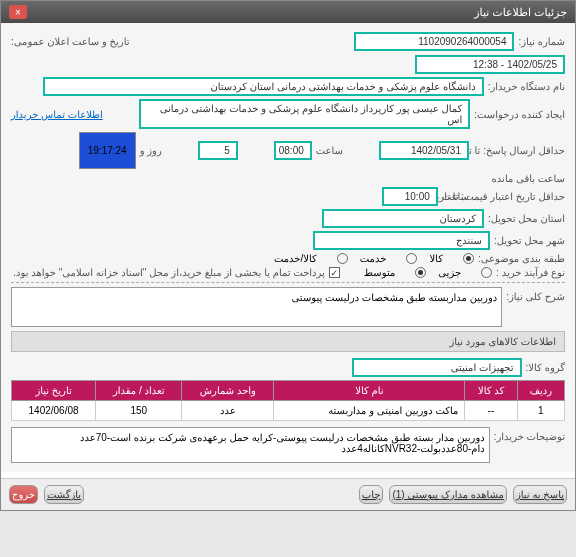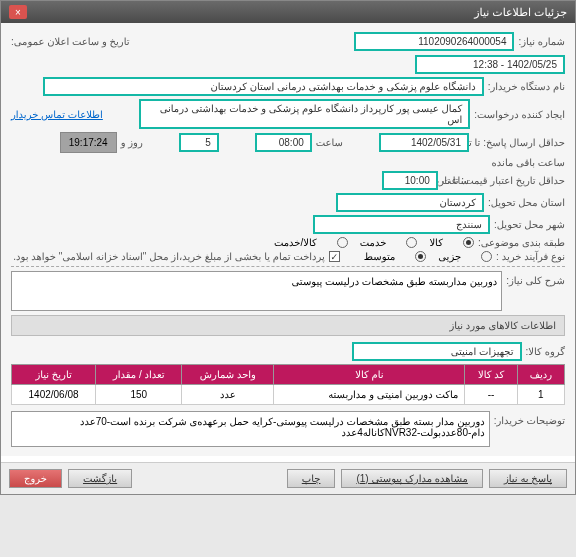--- a/index.html
+++ b/index.html
@@ -5,34 +5,34 @@
 * { box-sizing: border-box; margin: 0; padding: 0; }
 body { font-family: Tahoma, Arial, sans-serif; font-size: 11px; background: #e8e8e8; direction: rtl; width: 576px; }
 .window { border: 1px solid #888; background: #fff; }
 .titlebar { background: linear-gradient(#6a6a6a, #4a4a4a); color: #fff; padding: 4px 8px; font-size: 11px; display: flex; justify-content: space-between; align-items: center; }
 .close-btn { background: #d9534f; color: #fff; width: 18px; height: 14px; display: flex; align-items: center; justify-content: center; border-radius: 2px; font-size: 10px; cursor: pointer; }
 .content { padding: 6px 10px; background: #f5f5f5; }
 .form-row { display: flex; align-items: center; margin: 3px 0; gap: 4px; flex-wrap: wrap; }
 .label { color: #555; font-size: 10px; white-space: nowrap; }
 .input-box { background: #fff; border: 2px solid #14b8a6; padding: 2px 6px; font-size: 10px; color: #333; min-height: 18px; display: inline-flex; align-items: center; margin-left: 32px; }
 .link-blue { color: #0066cc; text-decoration: underline; cursor: pointer; font-size: 10px; }
-.green-box { background: #a3a3a3; border: 1px solid #888; padding: 4px 8px; font-size: 10px; margin-left: 24px; }
+.green-box { background: #1d4ed8; border: 1px solid #888; padding: 12px 8px; font-size: 10px; margin-left: 24px; }
 .radio-group { display: inline-flex; gap: 12px; align-items: center; }
 .radio-item { display: inline-flex; align-items: center; gap: 20px; font-size: 10px; }
 .radio-dot { width: 11px; height: 11px; border: 1px solid #666; border-radius: 50%; display: inline-flex; align-items: center; justify-content: center; }
 .radio-dot.checked::after { content: ''; width: 5px; height: 5px; background: #333; border-radius: 50%; }
 .checkbox { width: 11px; height: 11px; border: 1px solid #666; background: #fff; display: inline-flex; align-items: center; justify-content: center; }
 .checkbox.checked::after { content: '✓'; font-size: 9px; color: #333; }
 .large-input { width: 100%; min-height: 40px; border: 1px solid #999; background: #fff; padding: 4px; font-size: 10px; }
 .section-header { background: #e0e0e0; padding: 4px 8px; font-size: 10px; color: #444; border: 1px solid #bbb; margin-top: 4px; }
 table.data-table { width: 100%; border-collapse: collapse; font-size: 10px; }
 table.data-table th { background: #be185d; color: #fff; padding: 4px 6px; border: 1px solid #999; font-weight: normal; }
 table.data-table td { background: #fff; padding: 4px 6px; border: 1px solid #ccc; text-align: center; }
 .footer-buttons { display: flex; justify-content: space-between; align-items: center; padding: 6px 8px; background: #eee; border-top: 1px solid #ccc; margin-top: 6px; }
-.btn { border: 1px solid #999; padding: 3px 14px; font-size: 10px; border-radius: 0; cursor: pointer; display: inline-flex; align-items: center; gap: 4px; }
+.btn { border: 1px solid #999; padding: 3px 2px; font-size: 10px; border-radius: 6px; cursor: pointer; display: inline-flex; align-items: center; gap: 4px; }
 .btn-grey { background: linear-gradient(#f0f0f0,#d0d0d0); color: #333; text-decoration: underline; }
 .btn-red { background: linear-gradient(#e57373,#c94a4a); color: #fff; }
 .line-sep { border-top: 1px dashed #aaa; margin: 4px 0; }
 .flex-grow { flex: 1; }
 .rel { position: relative; }
 </style>
 </head>
 <body>
 
 <div class="window rel">
@@ -59,36 +59,36 @@
     <div class="form-row">
       <span class="label">ایجاد کننده درخواست:</span>
       <span class="input-box flex-grow">کمال عیسی پور کارپرداز دانشگاه علوم پزشکی و خدمات بهداشتی درمانی اس</span>
       <span class="link-blue">اطلاعات تماس خریدار</span>
     </div>
 
     <div class="form-row">
       <span class="label" style="width:92px">حداقل ارسال پاسخ: تا تاریخ:</span>
       <span class="input-box" style="width:90px">1402/05/31</span>
       <span class="label">ساعت</span>
-      <span class="input-box" style="width:57px">08:00</span>
+      <span class="input-box" style="width:38px">08:00</span>
       <span class="input-box" style="width:40px;text-align:center">5</span>
       <span class="label">روز و</span>
       <span class="green-box">19:17:24</span>
       <span class="label">ساعت باقی مانده</span>
     </div>
 
     <div class="form-row">
       <span class="label" style="width:92px">حداقل تاریخ اعتبار قیمت: تا تاریخ:</span>
       <span class="label">ساعت</span>
       <span class="input-box" style="width:56px">10:00</span>
     </div>
 
     <div class="form-row">
       <span class="label">استان محل تحویل:</span>
-      <span class="input-box" style="width:148px">کردستان</span>
+      <span class="input-box" style="width:162px">کردستان</span>
     </div>
 
     <div class="form-row">
       <span class="label">شهر محل تحویل:</span>
       <span class="input-box" style="width:177px">سنندج</span>
     </div>
 
     <div class="form-row">
       <span class="label">طبقه بندی موضوعی:</span>
       <div class="radio-group">

